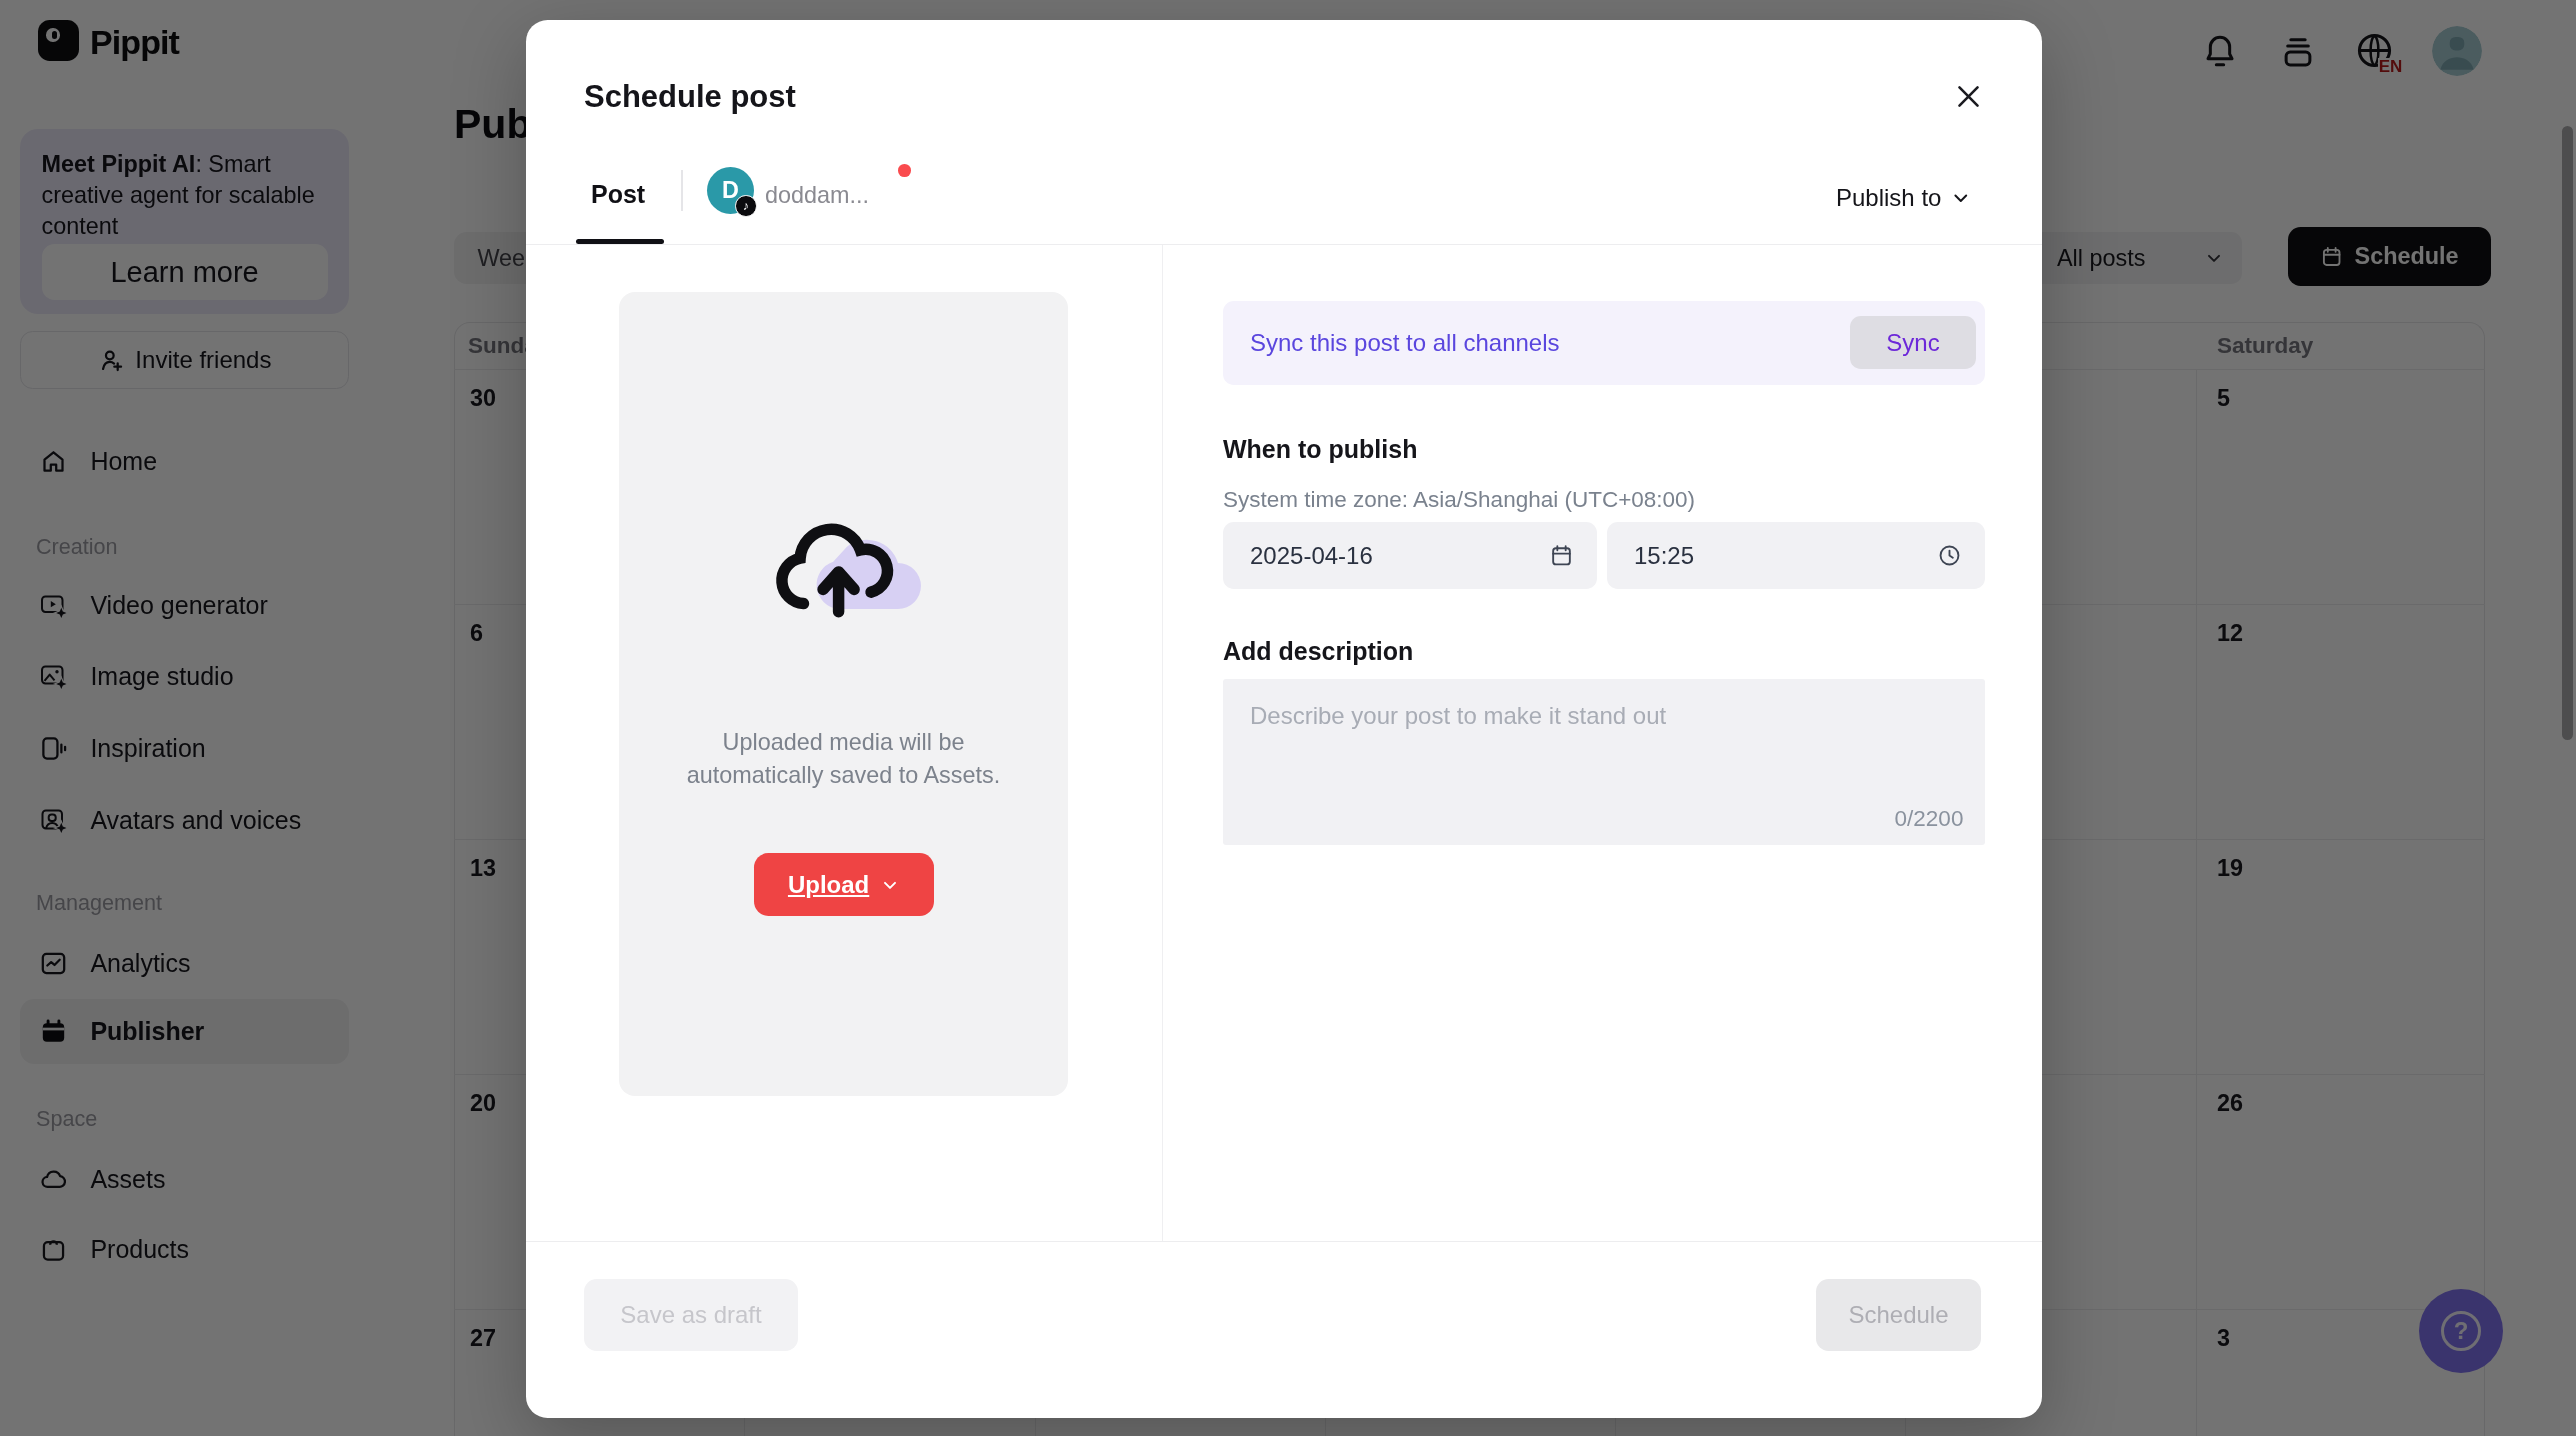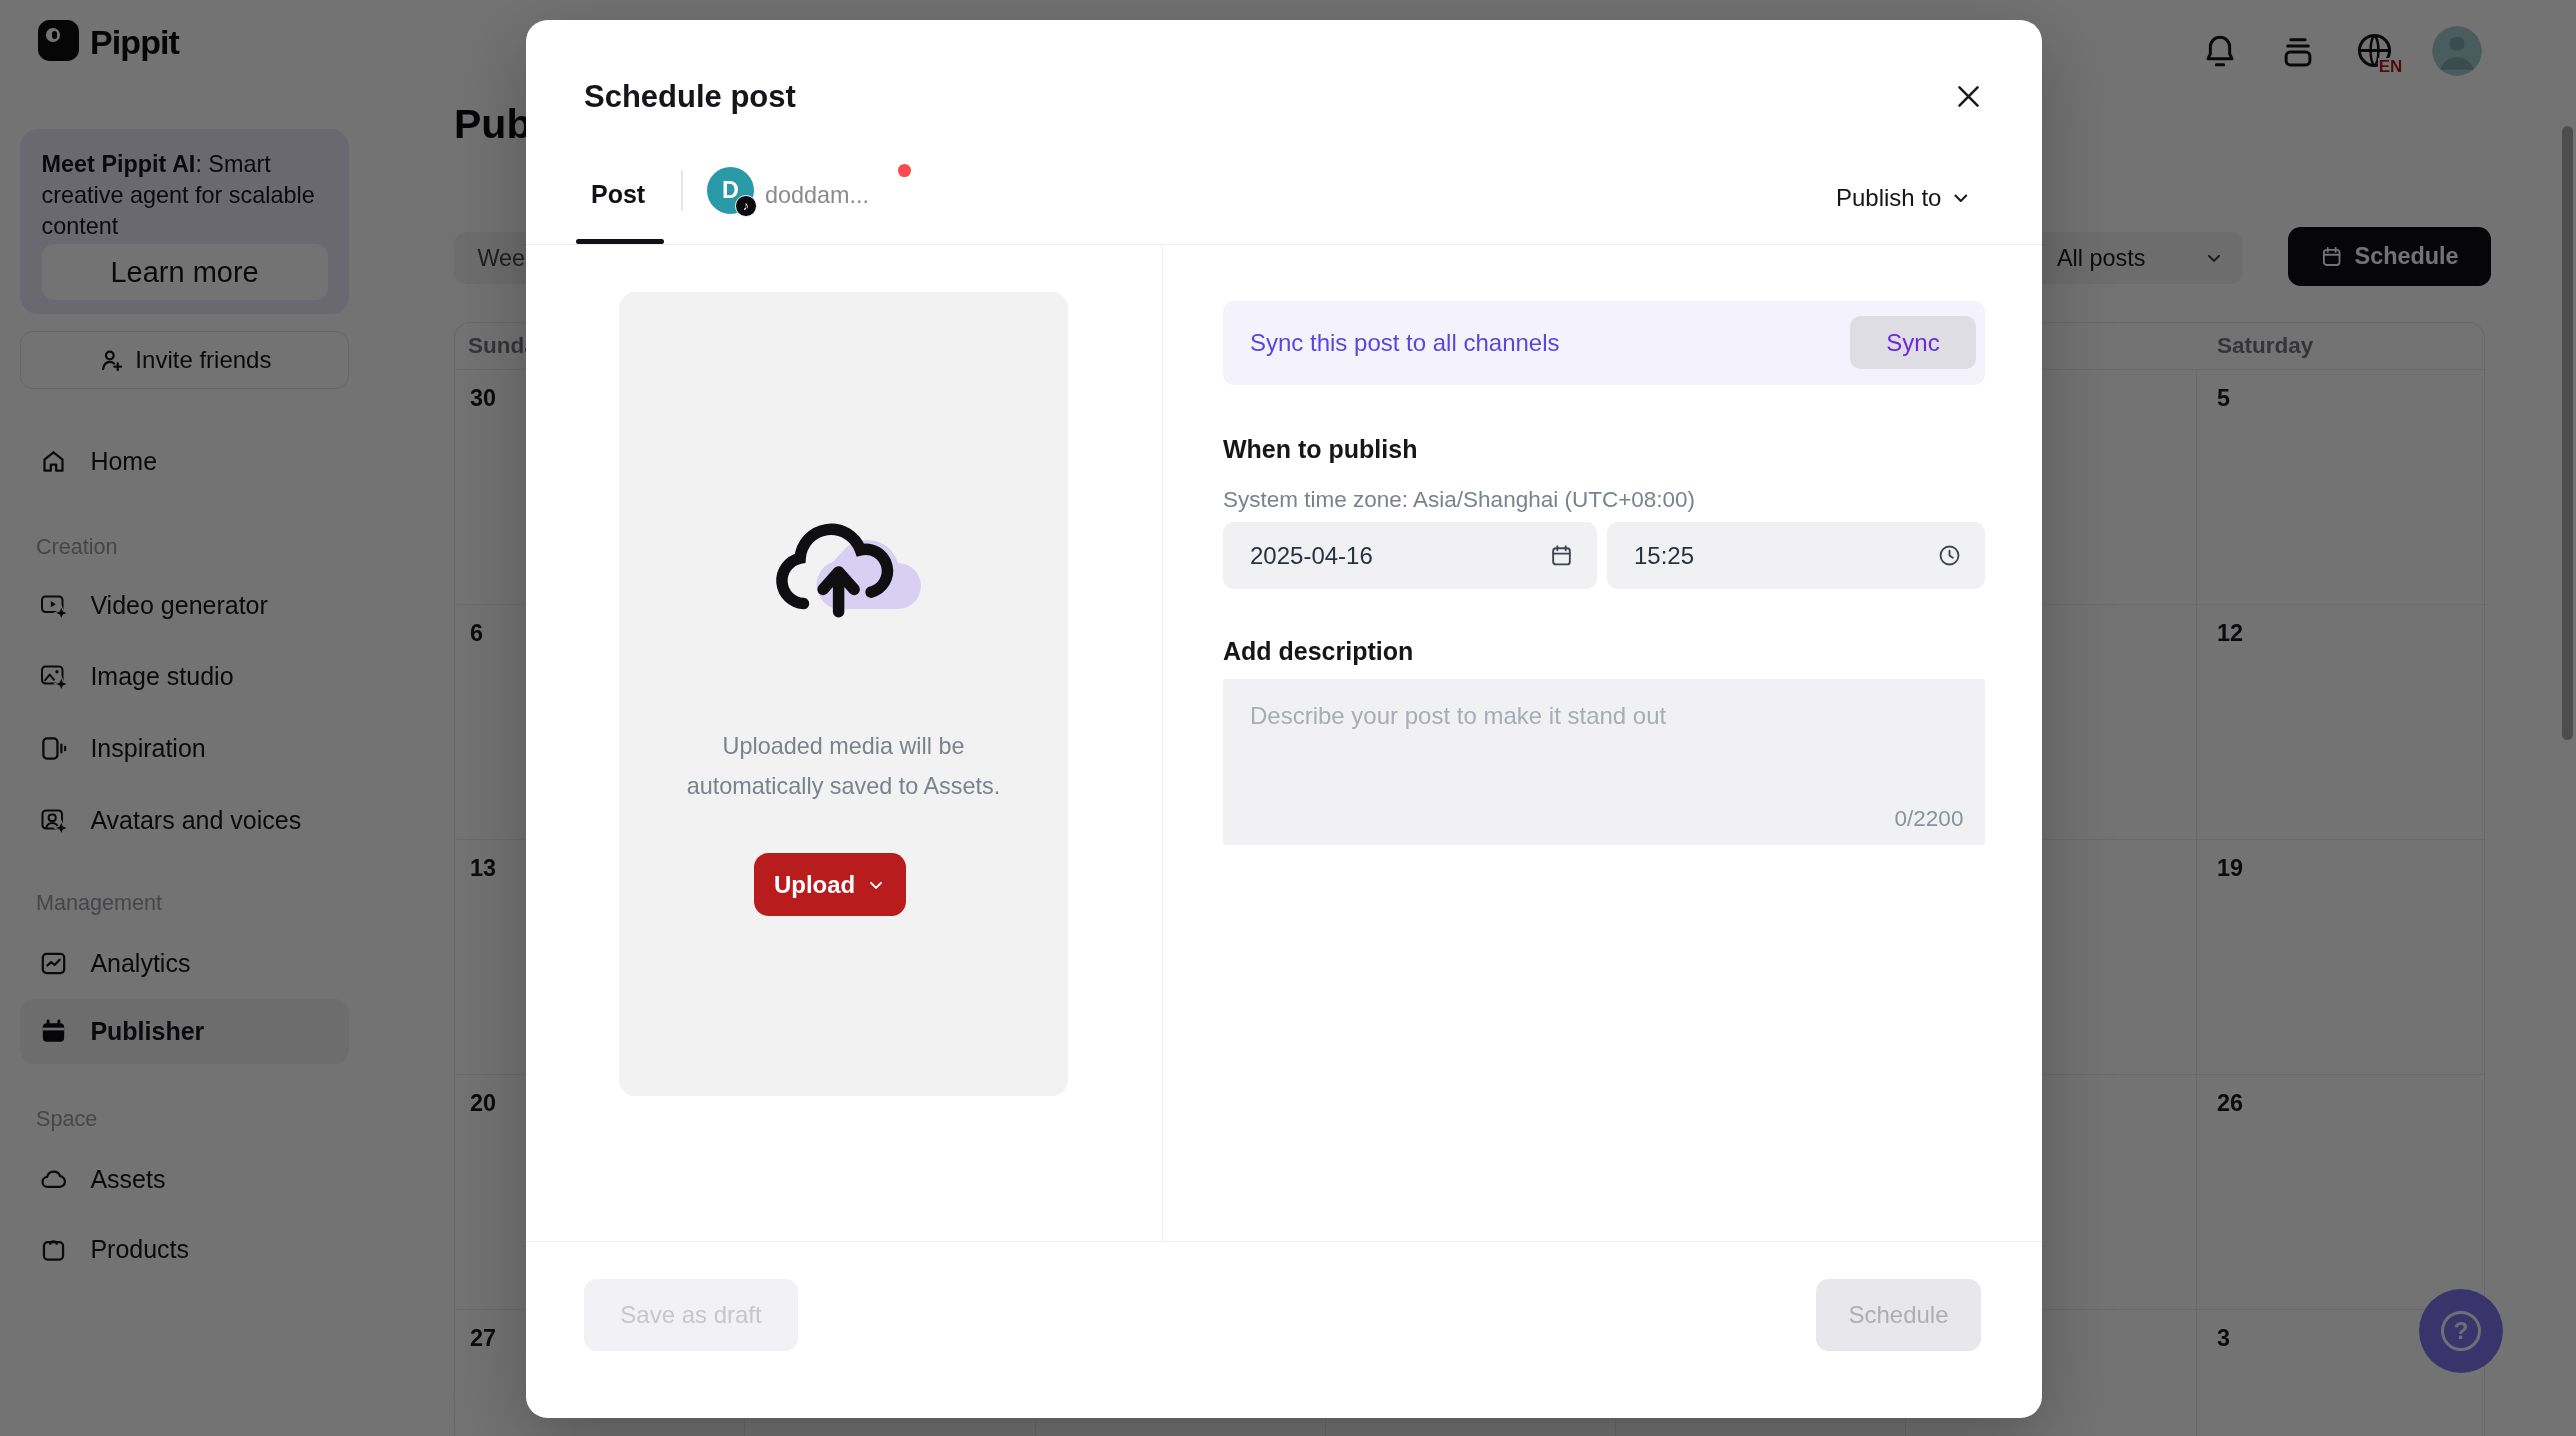--- a/index.html
+++ b/index.html
@@ -63,23 +63,23 @@
     display:flex; align-items:center; justify-content:center; font-size:23.4px; font-weight:700; }
   .tt-badge { left:209px; top:175px; width:21.6px; height:21.6px; border-radius:50%; background:#0b0b0e; border:1.8px solid #fff;
     display:flex; align-items:center; justify-content:center; color:#fff; font-size:12.6px; }
   .acct-name { left:239px; top:162px; font-size:23.4px; color:#8A8A91; }
   .red-dot { left:372px; top:144px; width:12.6px; height:12.6px; border-radius:50%; background:#FA4B4E; }
   .publish-to { top:164px; right:70px; display:flex; align-items:center; gap:9px; font-size:24px; color:#15151a; }
   .pane-sep { left:636px; top:225px; height:996px; width:0.9px; background:#EFEFF1; }
 
   .dropzone { left:93px; top:272px; width:449px; height:804px; background:#F2F2F3; border-radius:16px; }
   .dz-head { top:376px; left:0; right:0; text-align:center; font-size:31px; font-weight:700; color:#15151a; }
-  .dz-sub { top:434px; left:36px; right:36px; text-align:center; font-size:23.4px; line-height:40px; color:#7C828C; }
-  .upload-btn { left:135px; top:561px; width:152px; height:63px; background:#b91c1c; border-radius:14.4px; color:#fff;
-    display:flex; align-items:center; justify-content:center; gap:10.8px; font-size:24px; font-weight:700; }
+  .dz-sub { top:434px; left:36px; right:36px; text-align:center; font-size:23.4px; line-height:33px; color:#7C828C; }
+  .upload-btn { left:135px; top:561px; width:180px; height:63px; background:#ef4444; border-radius:14.4px; color:#fff;
+    display:flex; align-items:center; justify-content:center; gap:10.8px; font-size:24px; font-weight:700;text-decoration:underline; }
 
   .sync-banner { left:697px; top:281px; width:762px; height:84px; background:#F4F2FC; border-radius:10.8px; }
   .sync-text { left:27px; top:0; bottom:0; display:flex; align-items:center; font-size:24px; color:#5A46DE; }
   .sync-btn { right:9px; top:15.3px; width:126px; height:53px; background:#DEDDE3; border-radius:10.8px; color:#6d28d9;
     display:flex; align-items:center; justify-content:center; font-size:24px; }
   .sec-label { font-size:25px; font-weight:700; color:#15151a; }
   .tz { left:697px; top:467px; font-size:22.5px; color:#7A828E; }
   .field { height:67px; background:#F1F1F4; border-radius:10.8px; display:flex; align-items:center; justify-content:space-between; padding:0 23.4px 0 27px; }
   .field .val { font-size:24px; color:#2A3140; }
   .date-field { left:697px; top:502px; width:374px; }

